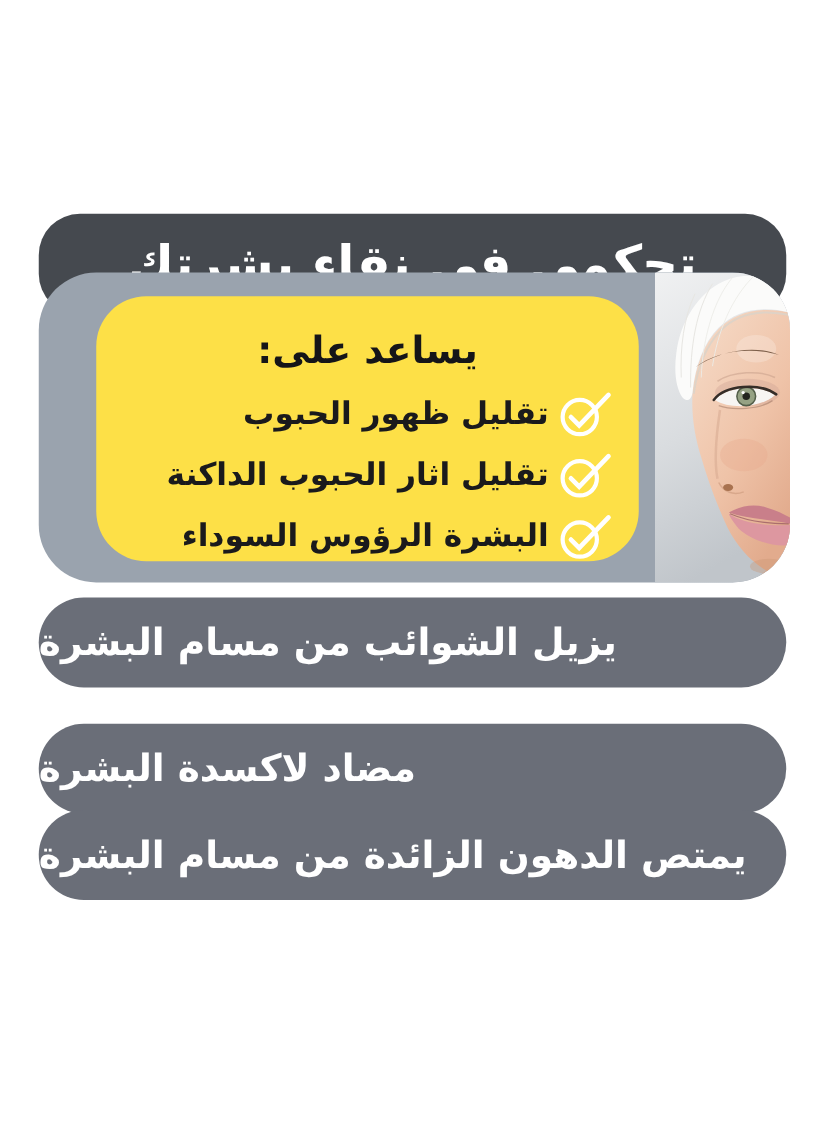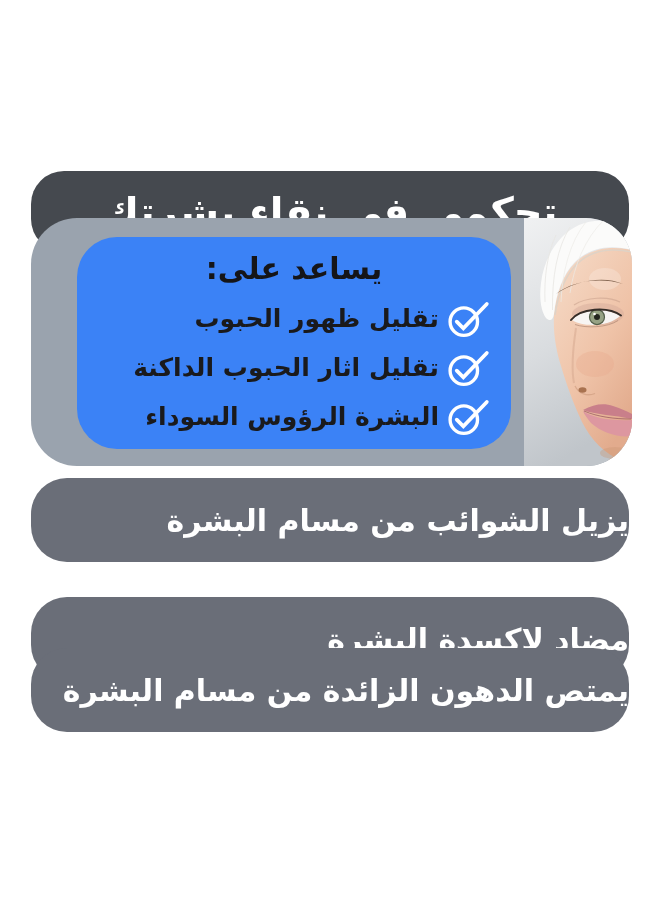--- a/index.html
+++ b/index.html
@@ -22,22 +22,22 @@
     color:#ffffff;font-weight:bold;font-size:40px;white-space:nowrap;
   }
 
   
   .benefits-card{
     position:absolute;left:31px;top:218px;width:601px;height:248px;
     background:#9aa3ae;border-radius:46px;
   }
   .inner-panel{
     position:absolute;left:46px;top:19px;width:434px;height:212px;
-    background:#3b82f6;border-radius:40px;
-    direction:rtl;box-sizing:border-box;padding:12px 14px 0 14px;
+    background:#fde047;border-radius:40px;
+    direction:rtl;box-sizing:border-box;padding:24px 14px 0 14px;
   }
   .inner-title{
     text-align:center;font-size:30px;font-weight:bold;color:#151518;
     margin:2px 0 8px 0;white-space:nowrap;
   }
   .benefit-row{
     display:flex;align-items:center;height:49px;direction:rtl;
     padding-right:4px;
   }
   .benefit-row .check{width:46px;height:40px;flex:0 0 auto;margin-left:8px;}
@@ -47,29 +47,29 @@
 
   
   .model-photo{
     position:absolute;right:0;top:0;width:108px;height:248px;
     border-radius:0 46px 46px 0;overflow:hidden;
   }
   .model-photo svg{display:block;width:100%;height:100%;}
 
   
   .feature-banner{
-    position:absolute;left:31px;width:598px;height:84px;
+    position:absolute;left:31px;width:598px;height:72px;
     background:#6a6e78;border-radius:36px;
-    display:flex;align-items:center;justify-content:flex-start;direction:rtl;
+    display:flex;align-items:center;justify-content:flex-end;direction:rtl;
   }
   .feature-banner .label{
     color:#ffffff;font-weight:bold;font-size:30px;white-space:nowrap;
   }
   .fb-1{top:478px;}
-  .fb-2{top:597px;}
+  .fb-2{top:579px;}
   .fb-3{top:648px;}
 </style>
 </head>
 <body>
 
 <div class="page">
 
   <div class="header-banner">
     <span class="label">تحكمي في نقاء بشرتك</span>
   </div>

